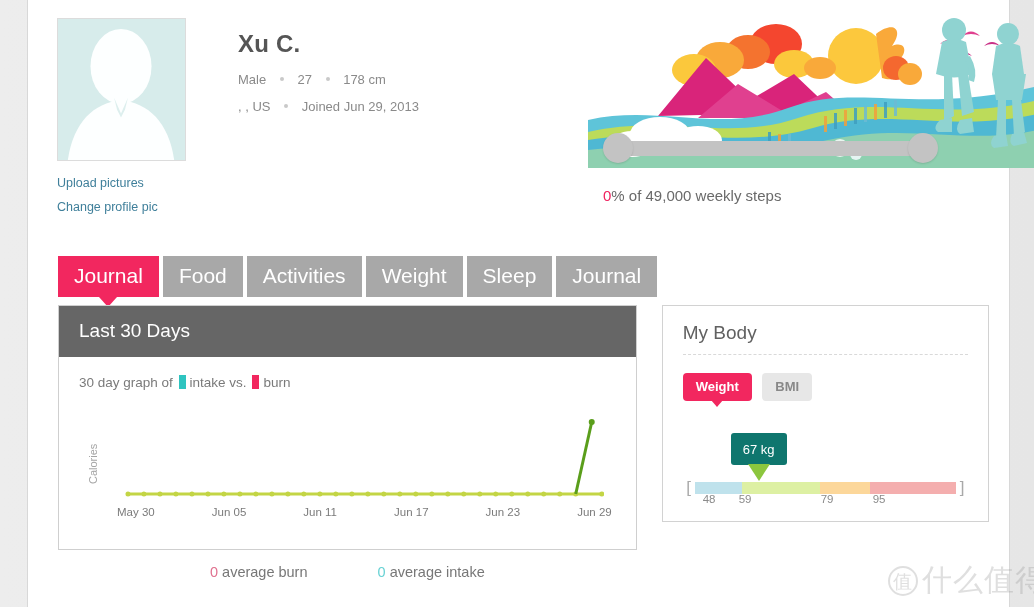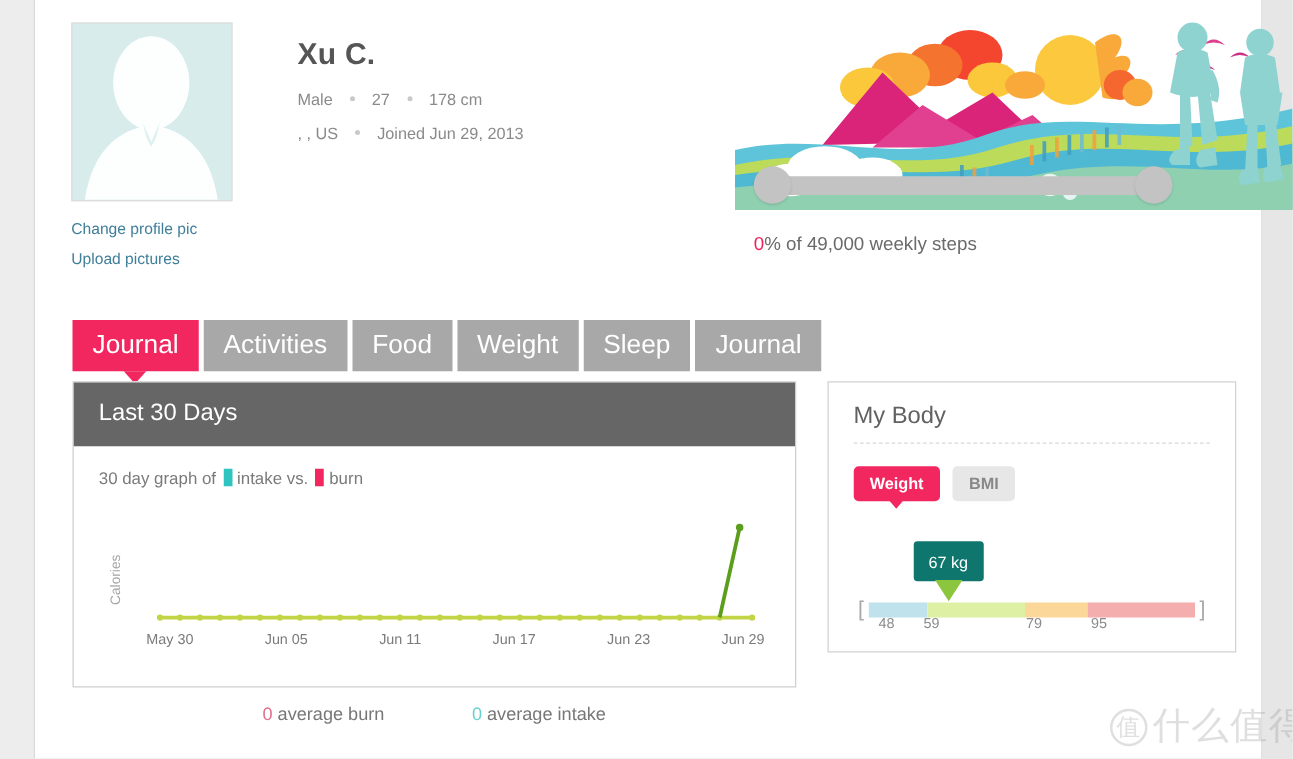--- a/index.html
+++ b/index.html
@@ -354,22 +354,22 @@
     <div class="profile">
       <div class="avatar-box">
         <svg class="avatar-svg" viewBox="0 0 129 143">
           <rect x="0" y="0" width="129" height="143" fill="#d7eceb"></rect>
           <ellipse cx="64" cy="48" rx="31" ry="38" fill="#fdffff"></ellipse>
           <path d="M64 82 C 36 86, 16 104, 10 143 L 118 143 C 112 104, 92 86, 64 82 Z" fill="#fdffff"></path>
           <path d="M57 80 L64 96 L71 80 L68 92 L64 100 L60 92 Z" fill="#d7eceb" opacity=".85"></path>
         </svg>
       </div>
       <div class="profile-links">
+        <a href="#">Upload pictures</a>
         <a href="#">Change profile pic</a>
-        <a href="#">Upload pictures</a>
       </div>
 
       <div class="profile-info">
         <h1 class="profile-name">Xu C.</h1>
         <div class="meta-line">
           <span>Male</span>
           <span class="dot"></span>
           <span>27</span>
           <span class="dot"></span>
           <span>178 cm</span>
@@ -464,22 +464,22 @@
           <div class="slider-bar"></div>
           <div class="slider-knob left"></div>
           <div class="slider-knob right"></div>
         </div>
         <div class="steps-caption"><span class="pct">0</span><span>% of 49,000 weekly steps</span></div>
       </div>
     </div>
 
     <div class="tabs">
       <div class="tab active">Journal</div>
+      <div class="tab">Food</div>
       <div class="tab">Activities</div>
-      <div class="tab">Food</div>
       <div class="tab">Weight</div>
       <div class="tab">Sleep</div>
       <div class="tab">Journal</div>
     </div>
 
     <div class="content">
 
       <div class="col-main">
         <div class="panel">
           <div class="panel-head">Last 30 Days</div>

